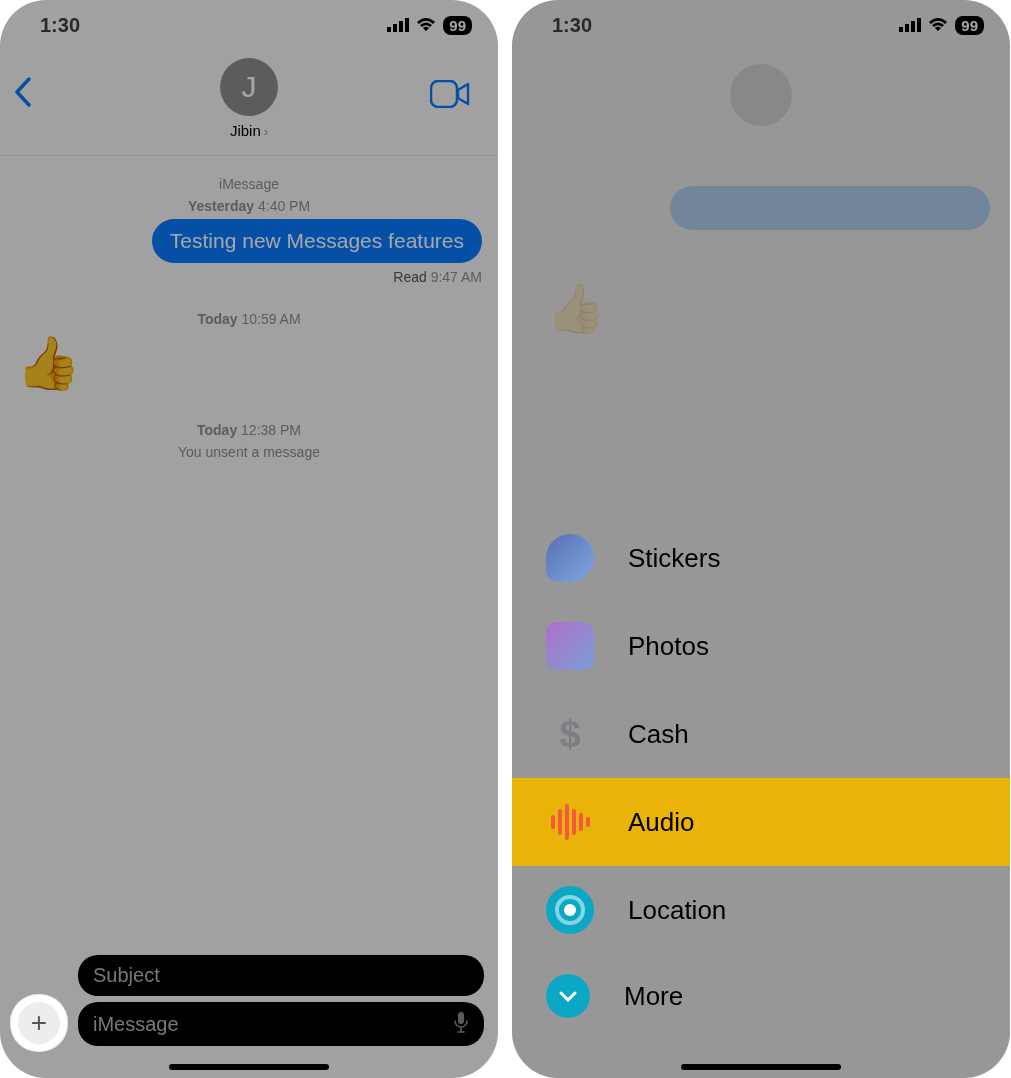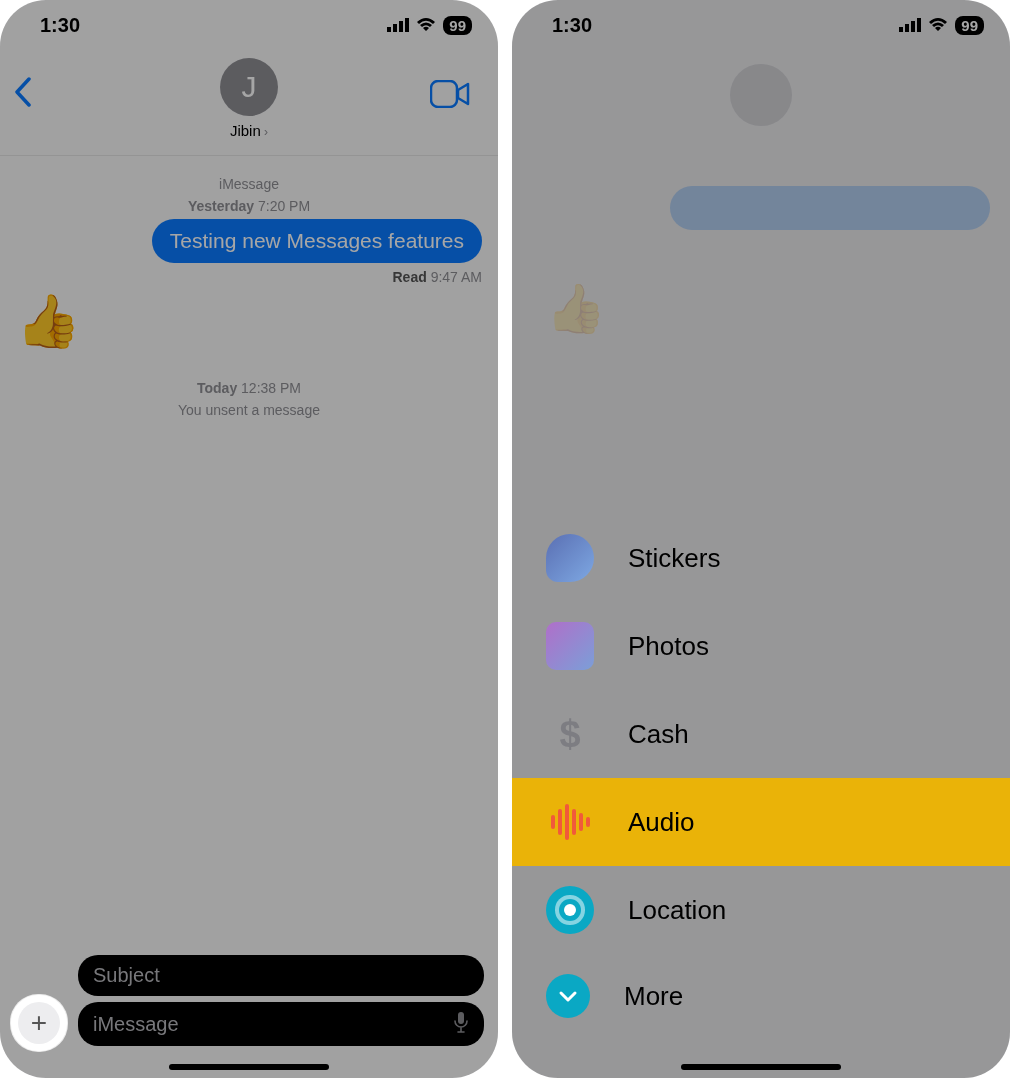--- a/index.html
+++ b/index.html
@@ -31,21 +31,21 @@
   .status-bar {
     height: 50px;
     display: flex;
     align-items: center;
     justify-content: space-between;
     padding: 0 26px 0 40px;
   }
   .status-time {
     font-weight: 600;
     font-size: 20px;
-    color: #000000;
+    color: #404040;
   }
   .status-icons {
     display: flex;
     align-items: center;
     gap: 6px;
   }
   .signal-icon, .wifi-icon { display:inline-flex; }
   .battery-badge {
     background: #000;
     color: #fff;
@@ -116,21 +116,21 @@
     margin-top: 5px;
     max-width: 78%;
   }
   .bubble-row { display:flex; justify-content:flex-end; }
   .read-receipt {
     text-align: right;
     font-size: 14px;
     color: #8e8e93;
     margin-top: 6px;
   }
-  .read-receipt .bold { font-weight:700; color:#555; }
+  .read-receipt .bold { font-weight:400; color:#555; }
   .thumb {
     font-size: 52px;
     margin-top: 6px;
   }
   .compose-area {
     position: absolute;
     bottom: 24px;
     left: 0; right:0;
     padding: 0 14px 0 78px;
   }
@@ -313,27 +313,30 @@
       <svg width="40" height="28" viewBox="0 0 40 28">
           <rect x="1" y="1" width="26" height="26" rx="7" stroke="#0a7aff" stroke-width="2.5" fill="none"></rect>
           <path d="M28 10 L38 4 L38 24 L28 18 Z" stroke="#0a7aff" stroke-width="2.5" fill="none" stroke-linejoin="round"></path>
         </svg>
     </div>
   </div>
 
   <div class="thread">
     <div class="sys-label">iMessage</div>
     <div class="sys-label">
-      <span class="bold">Yesterday</span> <span>7:20 PM</span>
+      <span class="bold">Yesterday</span> <span>4:40 PM</span>
     </div>
     <div class="bubble-row">
       <div class="bubble">Testing new Messages features</div>
     </div>
     <div class="read-receipt">
       <span class="bold">Read</span> <span>9:47 AM</span>
+    </div>
+    <div class="sys-label" style="margin-top:26px;">
+      <span class="bold">Today</span> <span>10:59 AM</span>
     </div>
     <div class="thumb">👍</div>
     <div class="sys-label" style="margin-top:28px;">
       <span class="bold">Today</span> <span>12:38 PM</span>
     </div>
     <div class="sys-label">You unsent a message</div>
   </div>
 
   <div class="compose-area">
     <div class="compose-field subject">

